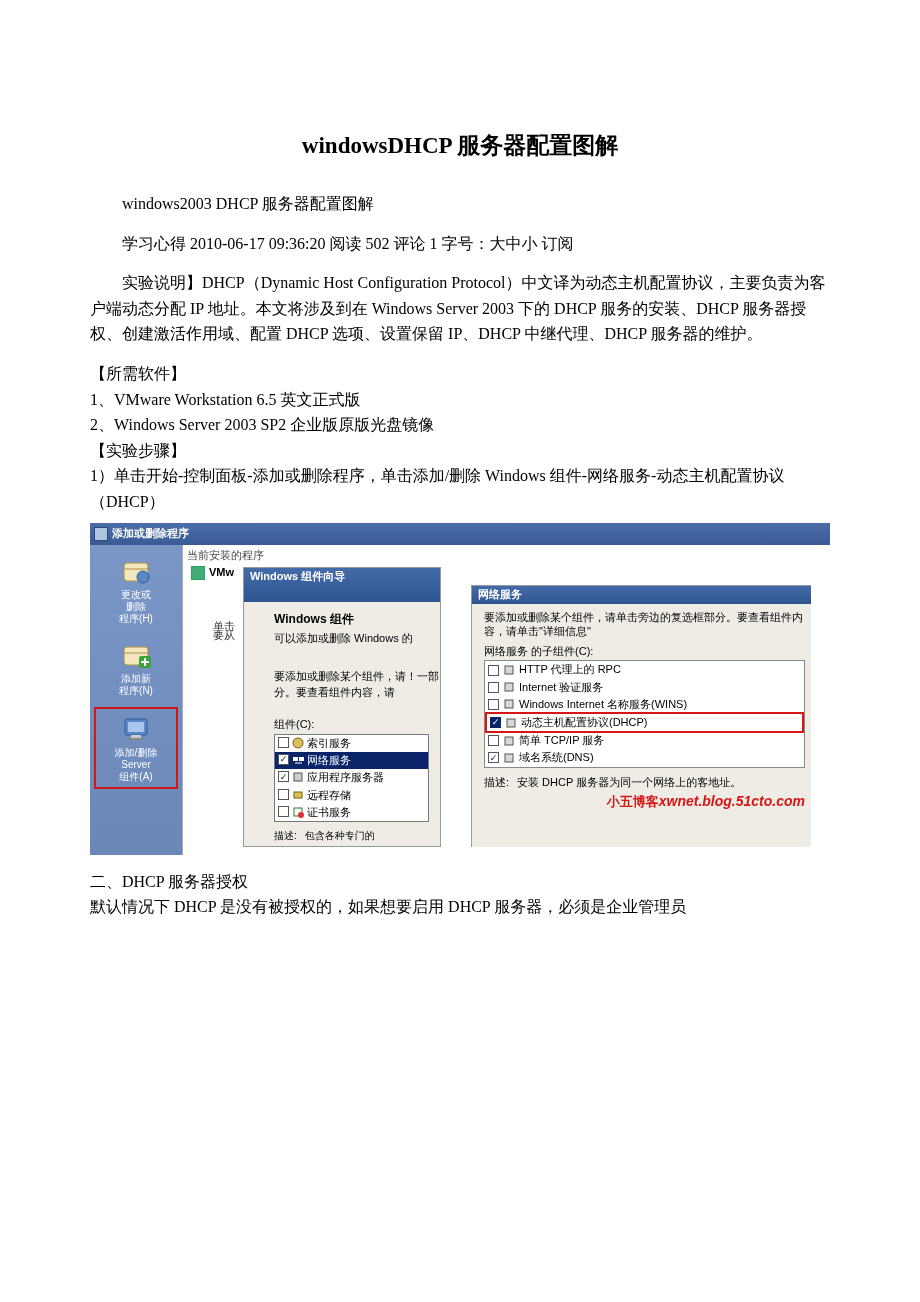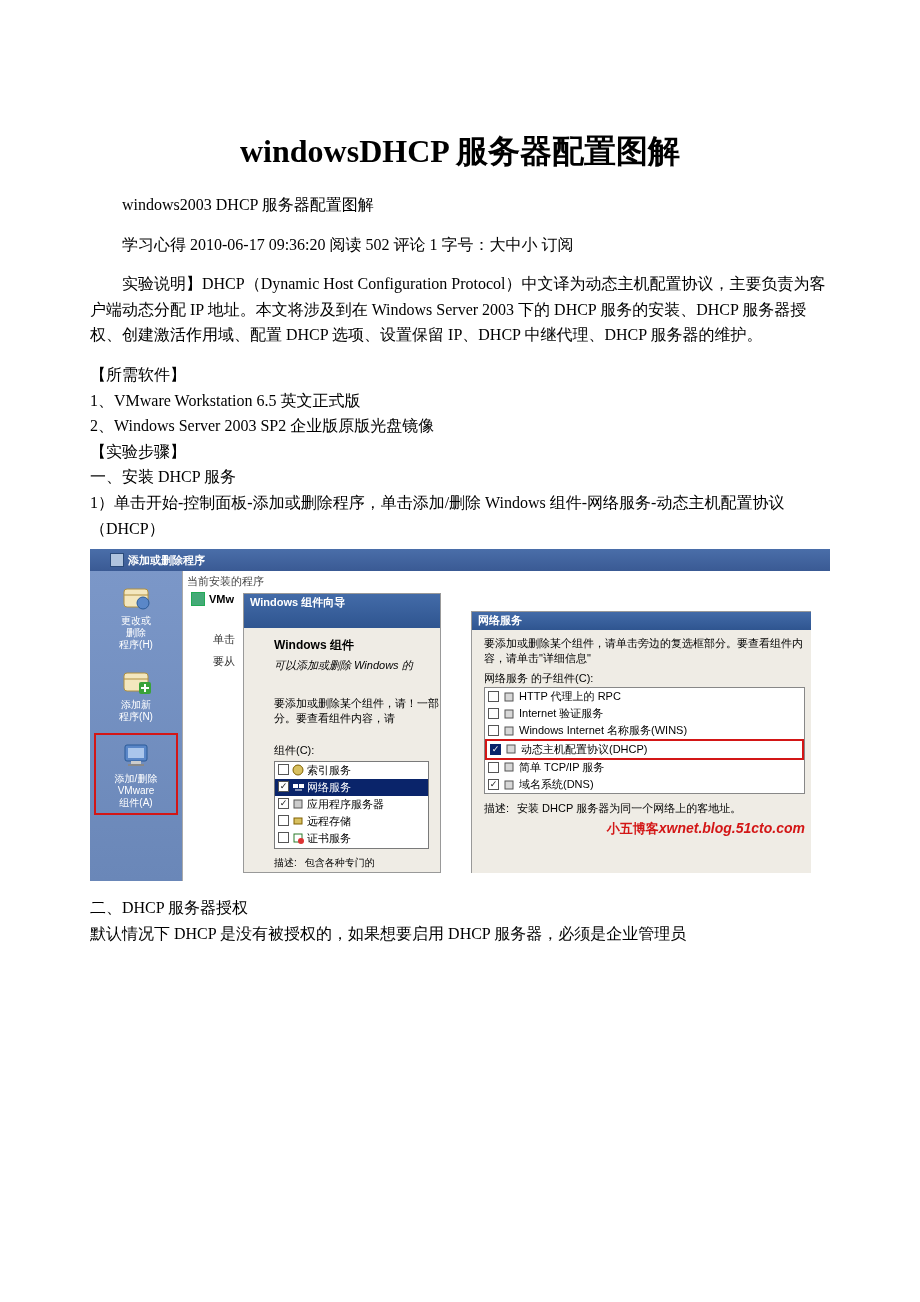--- a/index.html
+++ b/index.html
@@ -8,23 +8,23 @@
     padding: 0;
     background: #fff;
     font-family: "Times New Roman", "SimSun", serif;
     width: 920px;
   }
   .page {
     padding: 130px 90px 0 90px;
   }
   h1.title {
     text-align: center;
-    font-size: 32px;
-    font-weight: bold;
-    margin: 0 0 18px 0;
+    font-size: 23px;
+    font-weight: bold;
+    margin: 0 0 30px 0;
   }
   .indent {
     text-indent: 2em;
   }
   p {
     font-size: 16px;
     line-height: 1.6;
     margin: 0 0 14px 0;
     color: #000;
   }
@@ -45,21 +45,21 @@
     font-family: "Microsoft YaHei", "SimSun", sans-serif;
     font-size: 11px;
     color: #000;
     line-height: 1.2;
   }
   .titlebar {
     height: 22px;
     background: linear-gradient(#4a6ea9, #3a5a94);
     display: flex;
     align-items: center;
-    padding: 0 20px;
+    padding: 0 4px;
     color: #fff;
     font-weight: bold;
   }
   .titlebar .ico {
     width: 14px; height: 14px;
     background: #b0c4de;
     margin-right: 4px;
     border: 1px solid #2a4a7a;
   }
   .app-body {
@@ -126,21 +126,21 @@
     color: #fff;
     font-weight: bold;
     padding: 2px 6px;
     font-size: 11px;
   }
   .wiz-body {
     padding: 10px 0 0 30px;
     font-size: 11px;
   }
   .wiz-body .bold { font-weight: bold; margin-bottom: 6px; font-size: 12px;}
-  .wiz-body .sub { margin-bottom: 24px; font-style: italic; }
+  .wiz-body .sub { margin-bottom: 24px; }
   .wiz-body .hint { margin-bottom: 18px; line-height: 1.4; }
   .wiz-list {
     border: 1px solid #7a7a7a;
     background: #fff;
     width: 155px;
     font-size: 11px;
   }
   .wiz-list .row {
     display: flex;
     align-items: flex-start;
@@ -262,21 +262,20 @@
 
   <p class="indent">windows2003 DHCP 服务器配置图解</p>
   <p class="indent">学习心得 2010-06-17 09:36:20 阅读 502 评论 1  字号：大中小 订阅</p>
   <p class="indent">实验说明】DHCP（Dynamic Host Configuration Protocol）中文译为动态主机配置协议，主要负责为客户端动态分配 IP 地址。本文将涉及到在 Windows Server 2003 下的 DHCP 服务的安装、DHCP 服务器授权、创建激活作用域、配置 DHCP 选项、设置保留 IP、DHCP 中继代理、DHCP 服务器的维护。</p>
 
   <div class="block">
     <p class="plain-line">【所需软件】</p>
     <p class="plain-line">1、VMware Workstation 6.5 英文正式版</p>
     <p class="plain-line">2、Windows Server 2003 SP2 企业版原版光盘镜像</p>
     <p class="plain-line">【实验步骤】</p>
-    <p class="plain-line">一、安装 DHCP 服务</p>
     <p class="plain-line">1）单击开始-控制面板-添加或删除程序，单击添加/删除 Windows 组件-网络服务-动态主机配置协议（DHCP）</p>
   </div>
 
   <div class="screenshot">
     <div class="titlebar">
       <span class="ico"></span>
       <span>添加或删除程序</span>
     </div>
     <div class="app-body">
 
@@ -309,34 +308,34 @@
         <div class="side-item selected">
           <span class="side-ico">
             <svg width="32" height="32">
                 <rect x="5" y="6" width="22" height="16" rx="2" fill="#5a87c8" stroke="#2a5a98"></rect>
                 <rect x="8" y="9" width="16" height="10" fill="#aac6ec"></rect>
                 <rect x="11" y="22" width="10" height="3" fill="#ccc"></rect>
                 <rect x="8" y="25" width="16" height="2" fill="#888"></rect>
               </svg>
           </span>
           <span>添加/删除</span>
-          <span>VMware</span>
+          <span>Server</span>
           <span>组件(A)</span>
         </div>
       </div>
 
       <div class="main-area">
         <div class="current-line">
           <span>当前安装的程序</span>
         </div>
         <div style="display:flex;align-items:center;gap:4px;margin:4px 0 0 4px;">
           <span style="width:14px;height:14px;background:#4a7;display:inline-block;border:1px solid #2a5;"></span>
           <span style="font-weight:bold">VMw</span>
         </div>
-        <div class="label-left" style="top:62px">单击</div>
+        <div class="label-left" style="top:75px">单击</div>
         <div class="label-left" style="top:84px">要从</div>
 
         <div class="wizard">
           <div class="wiz-title">Windows 组件向导</div>
           <div class="wiz-body">
             <div class="bold">Windows 组件</div>
             <div class="sub">可以添加或删除 Windows 的</div>
             <div class="hint">要添加或删除某个组件，请！一部分。要查看组件内容，请</div>
             <div style="margin-bottom:3px">组件(C):</div>
             <div class="wiz-list">

